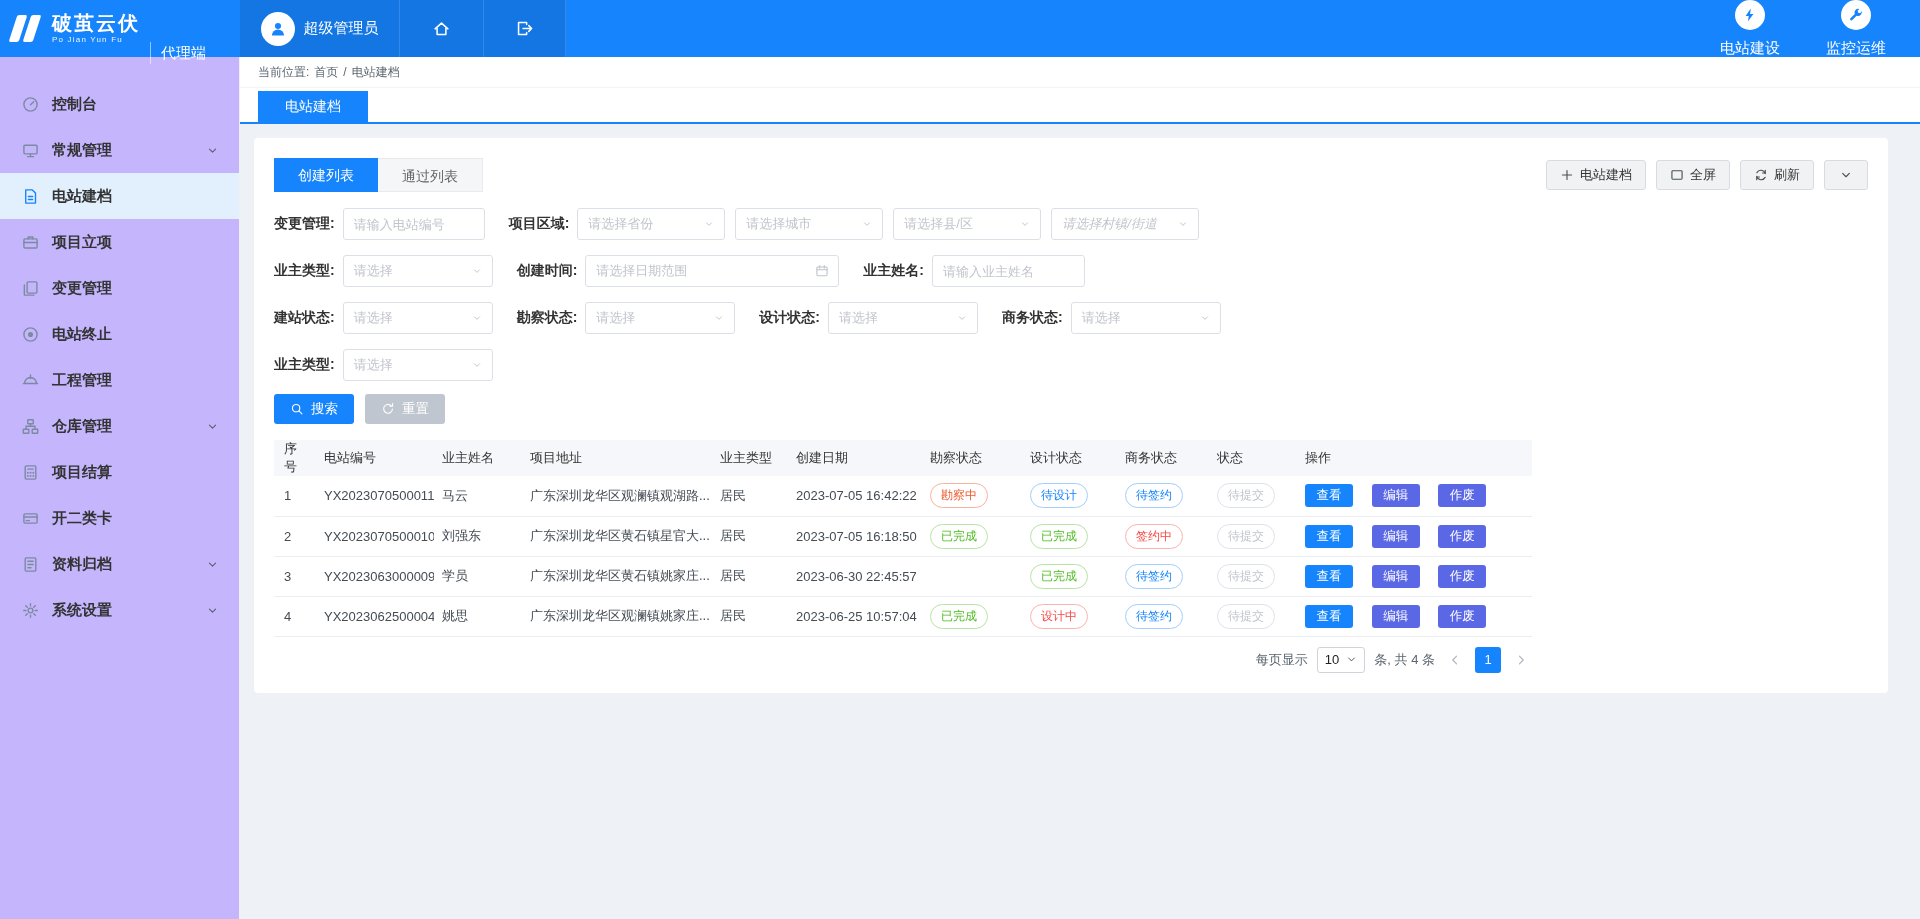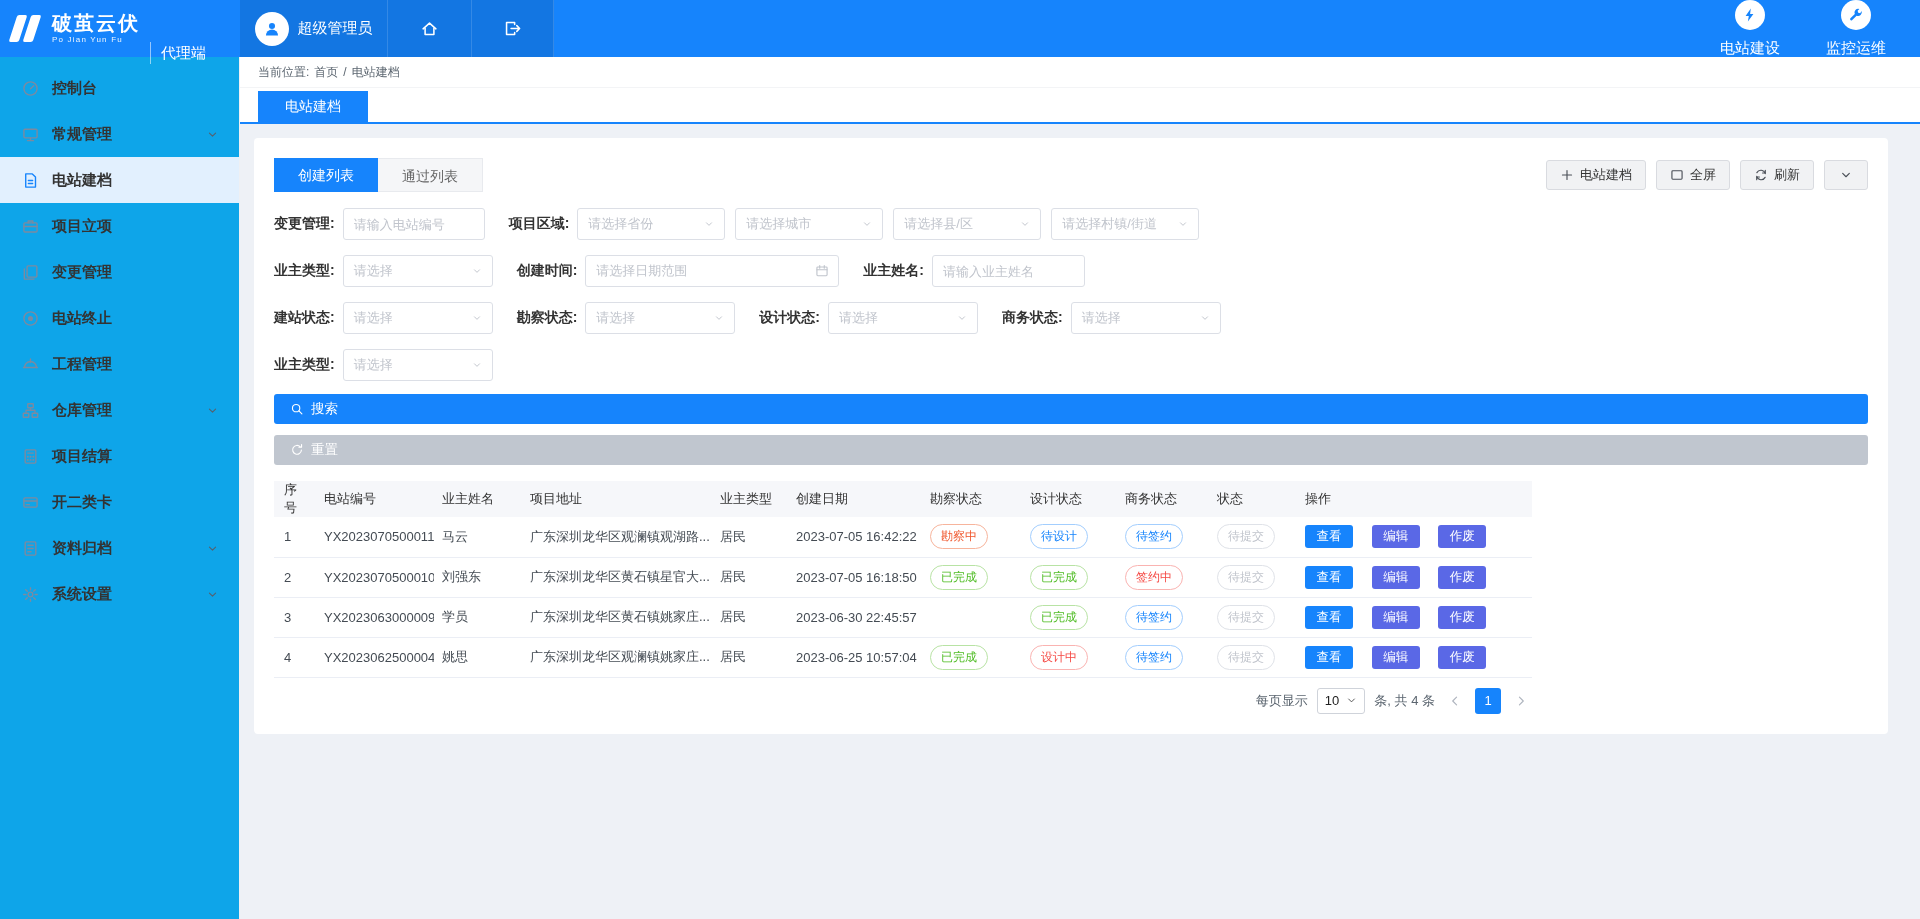--- a/index.html
+++ b/index.html
@@ -15,30 +15,30 @@
   .header { position:absolute; top:0; left:0; width:1920px; height:57px; background:#1684fc; display:flex; align-items:stretch; color:#fff; z-index:20; }
   .logo-area { width:240px; display:flex; align-items:center; padding-left:8px; }
   .logo-mark { position:relative; width:36px; height:27px; flex:none; }
   .logo-mark .b { position:absolute; top:0; width:10px; height:27px; background:#fff; transform:skewX(-18deg); border-radius:2px; }
   .logo-mark .b1 { left:5px; } .logo-mark .b2 { left:19px; }
   .logo-text { margin-left:8px; line-height:1.1; }
   .logo-title { font-size:20px; font-weight:bold; letter-spacing:2px; }
   .logo-sub { font-size:8px; opacity:.92; letter-spacing:1.2px; margin-top:2px; }
   .portal { margin-left:10px; padding-left:10px; border-left:1px solid rgba(255,255,255,.55); font-size:15px; height:22px; line-height:22px;margin-top:48px; }
   .hseg { background:rgba(0,0,0,.10); display:flex; align-items:center; justify-content:center; border-right:1px solid rgba(255,255,255,.14); cursor:pointer; }
-  .seg-user { width:148px; gap:9px; }
+  .seg-user { width:160px; gap:9px; }
   .avatar { width:34px; height:34px; border-radius:50%; background:#fff; color:#1684fc; display:flex; align-items:center; justify-content:center; flex:none; }
   .uname { font-size:15px; }
   .seg-home { width:84px; } .seg-logout { width:82px; }
   .header-right { margin-left:auto; display:flex; align-items:center; gap:46px; padding-right:34px; }
   .quick { display:flex; align-items:center; gap:9px; font-size:15px; cursor:pointer;flex-direction:column; }
   .quick-icon { width:30px; height:30px; border-radius:50%; background:#fff; color:#1684fc; display:flex; align-items:center; justify-content:center; }
 
   
-  .sidebar { position:absolute; top:57px; left:0; width:240px; bottom:0; background:#0ea5e9; border-right:1px solid #eef0f4; padding-top:8px; }
+  .sidebar { position:absolute; top:57px; left:0; width:240px; bottom:0; background:#c4b5fd; border-right:1px solid #eef0f4; padding-top:24px; }
   .side-item { height:46px; display:flex; align-items:center; gap:13px; padding:0 20px 0 22px; font-size:15px; font-weight:bold; color:#333; cursor:pointer; }
   .side-item svg { color:#7c8aa0; flex:none; }
   .side-item .chev { margin-left:auto; color:#55606e; }
   .side-item.active { background:#e2f0fe; }
   .side-item.active svg { color:#1684fc; }
 
   
   .main { position:absolute; left:240px; top:57px; right:0; bottom:0; background:#eef1f6; }
   .breadcrumb { height:31px; background:#fff; display:flex; align-items:center; gap:5px; padding-left:18px; font-size:12px; color:#5c6670; border-bottom:1px solid #f3f4f6; }
   .breadcrumb a { color:#5c6670; text-decoration:none; cursor:pointer; }
@@ -60,23 +60,23 @@
   .filters { margin-top:16px; }
   .f-row { display:flex; align-items:center; margin-bottom:15px; }
   .field { display:flex; align-items:center; margin-right:24px; }
   .f-label { font-size:14px; font-weight:bold; color:#333; margin-right:8px; white-space:nowrap; }
   .t-input { height:32px; border:1px solid #dcdfe6; border-radius:3px; padding:0 10px; font-size:13px; color:#333; font-family:inherit; outline:none; background:#fff; }
   .t-input::placeholder { color:#c0c4cc; }
   .select { height:32px; border:1px solid #dcdfe6; border-radius:3px; background:#fff; display:flex; align-items:center; justify-content:space-between; padding:0 9px 0 10px; font-size:13px; color:#c0c4cc; cursor:pointer; }
   .select .caret { color:#c0c4cc; flex:none; }
   .sel-group { display:flex; }
   .sel-group .select { margin-right:10px; }
-  .sel-group .select:last-child { margin-right:14px; }
+  .sel-group .select:last-child { margin-right:14px;font-style:italic; }
   .w142{width:142px}.w148{width:148px}.w150{width:150px}.w153{width:153px}.w254{width:254px}
-  .btn-row { display:flex; gap:11px; margin-top:13px;flex-direction:column; }
+  .btn-row { display:flex; gap:11px; margin-top:13px; }
   .btn { height:30px; padding:0 16px; border:none; border-radius:3px; color:#fff; font-size:13.5px; display:flex; align-items:center; gap:7px; cursor:pointer; font-family:inherit; }
   .btn-search { background:#1684fc; }
   .btn-reset { background:#c0c6cf; }
 
   
   table.grid { margin-top:16px; width:1258px; border-collapse:collapse; font-size:13px; table-layout:fixed; }
   .grid th { background:#f6f7fa; height:36px; font-weight:normal; color:#333; text-align:left; padding:0 8px; }
   .grid td { height:40px; border-bottom:1px solid #ebeef5; padding:0 8px; color:#444b53; text-align:left; white-space:nowrap; overflow:hidden; }
   .grid th:first-child, .grid td:first-child { padding-left:10px; }
   .badge { display:inline-block; min-width:58px; text-align:center; padding:3px 10px; border:1px solid #dcdfe6; border-radius:13px; font-size:12px; background:#fff; }

